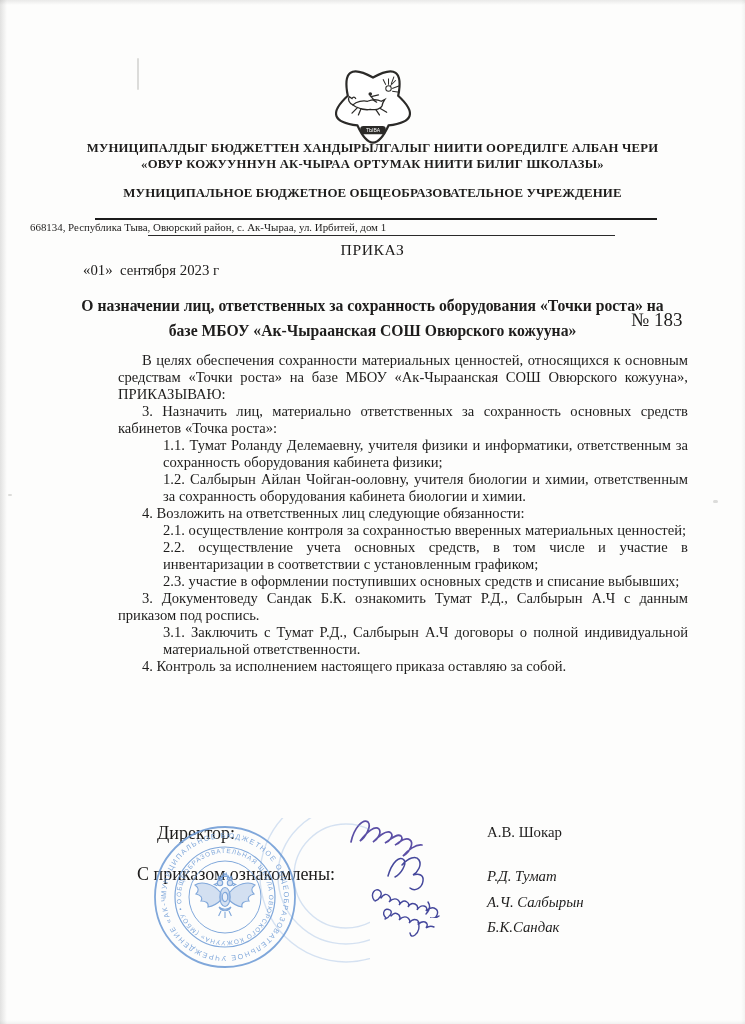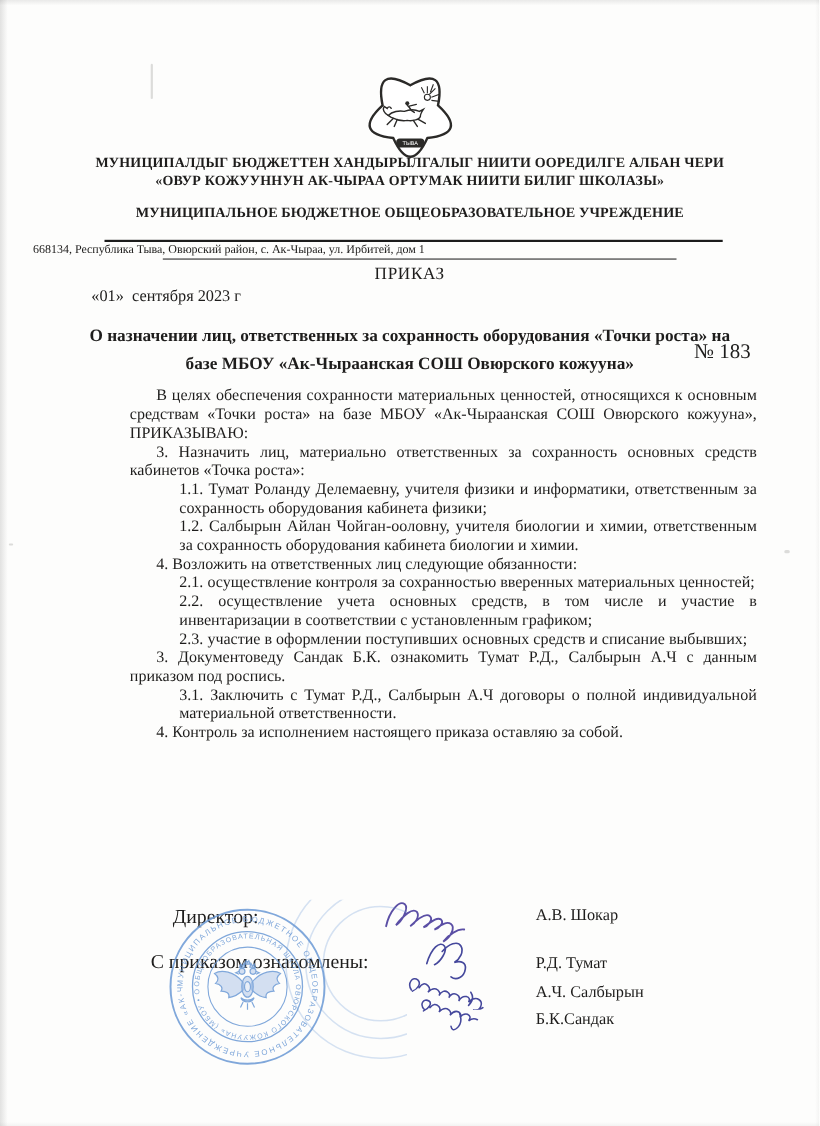--- a/index.html
+++ b/index.html
@@ -27,21 +27,21 @@
   .meta-number{position:absolute;left:631px;top:261px;font-size:19px;margin-top:48px;}
   .order-title{position:absolute;left:0;right:0;top:293px;margin:0 auto;width:588px;
     font-weight:bold;font-size:15.7px;line-height:25px;text-align:center;}
   .order-body{position:absolute;left:118px;top:352px;width:570px;
     font-size:14.6px;line-height:17px;text-align:justify;}
   .order-body p{margin:0;}
   .order-body p.para,.order-body p.num{text-indent:24px;}
   .order-body p.sub{margin-left:45px;}
   .sig-label{position:absolute;font-size:18px;}
   .sig-name{position:absolute;font-size:14.8px;}
-  .ack-names div{line-height:25.6px;}
+  .ack-names div{line-height:25.6px;font-style:italic;}
   .svg-abs{position:absolute;}
   .speck{position:absolute;background:#dcdcda;border-radius:2px;}
 </style>
 </head>
 <body>
 
 <div class="page">
 
   <div class="emblem">
     <svg width="92" height="84" viewBox="-47 -46 94 92" xmlns="http://www.w3.org/2000/svg">

